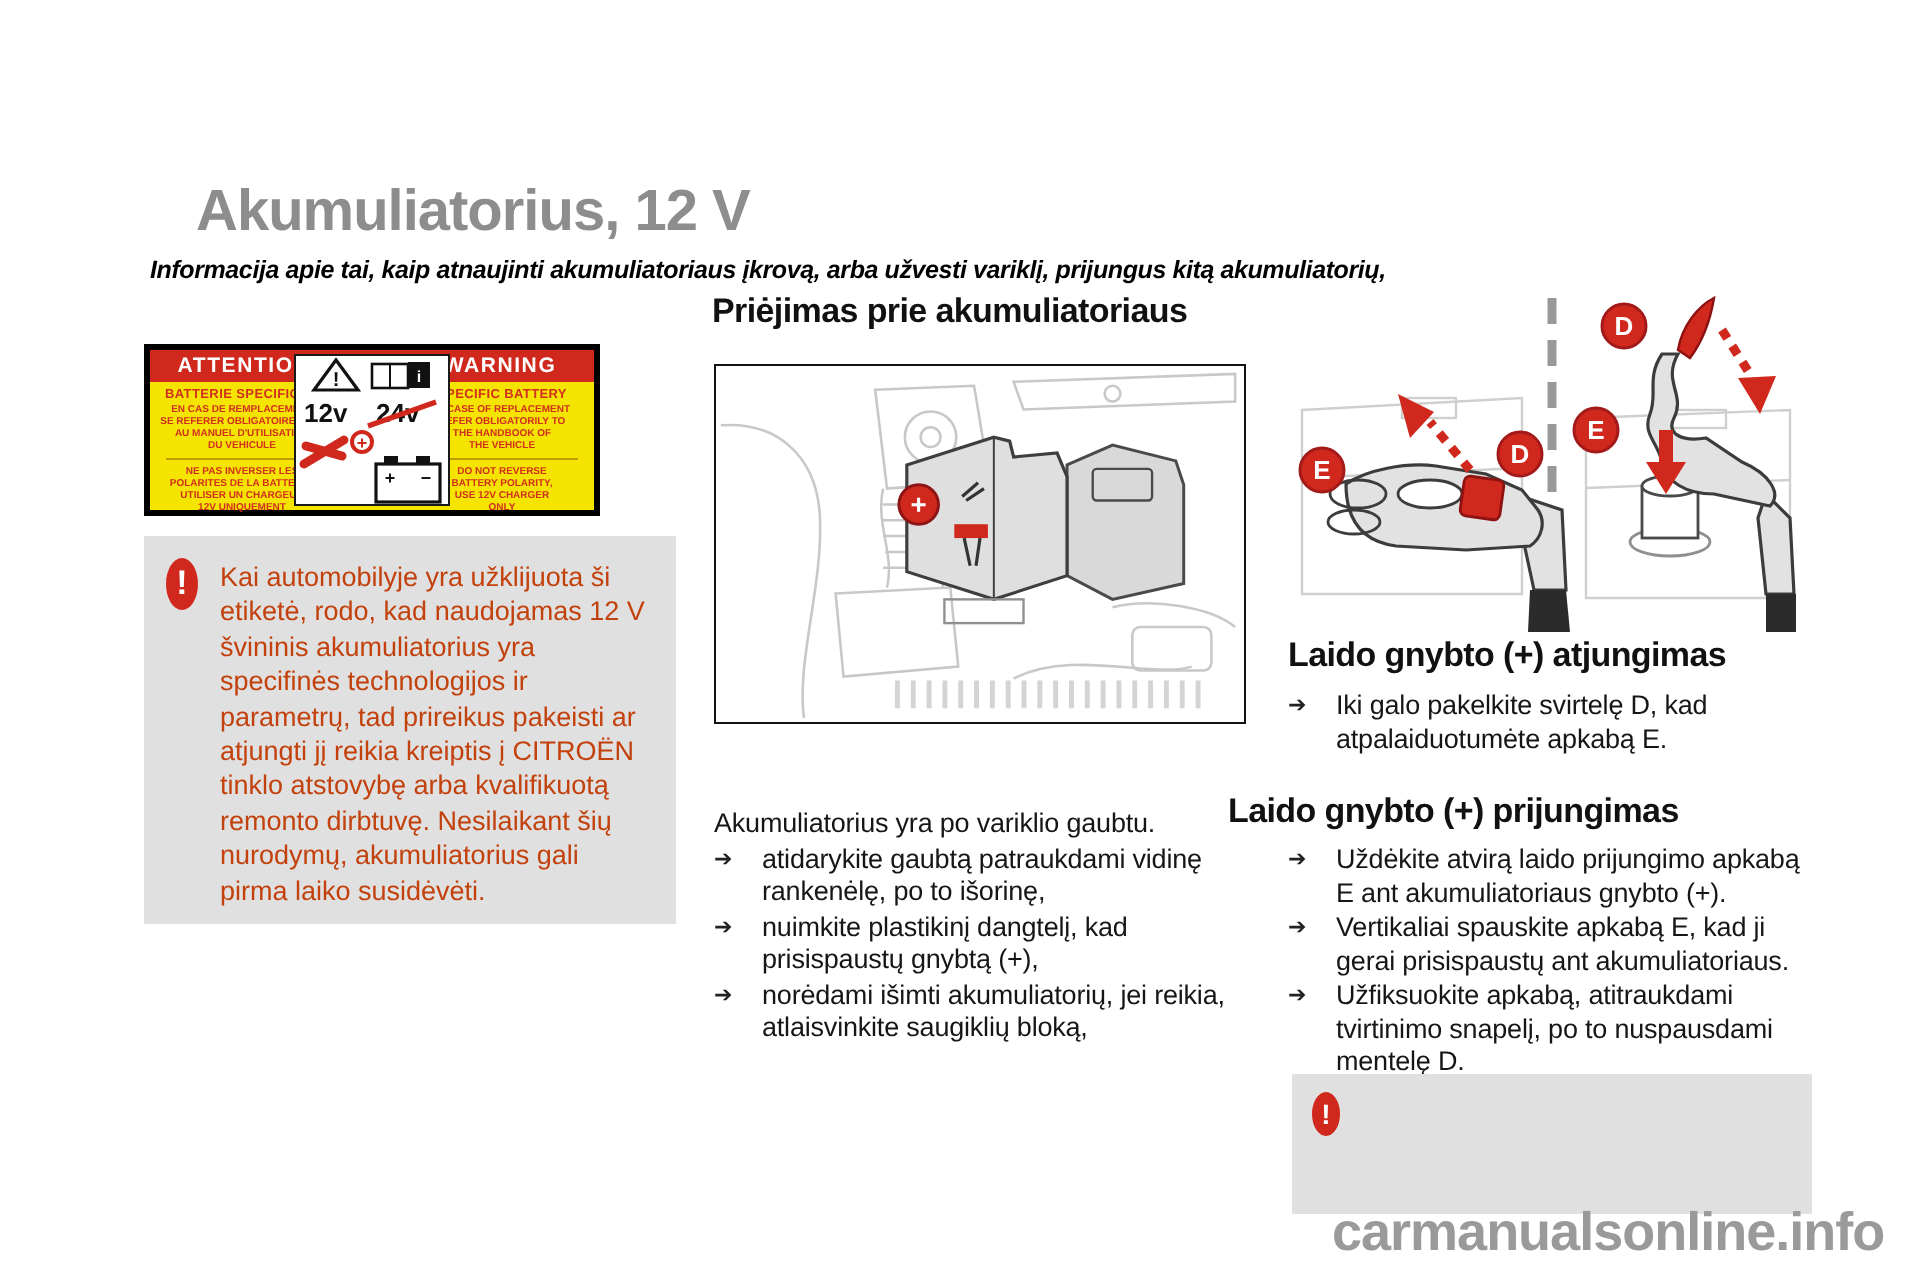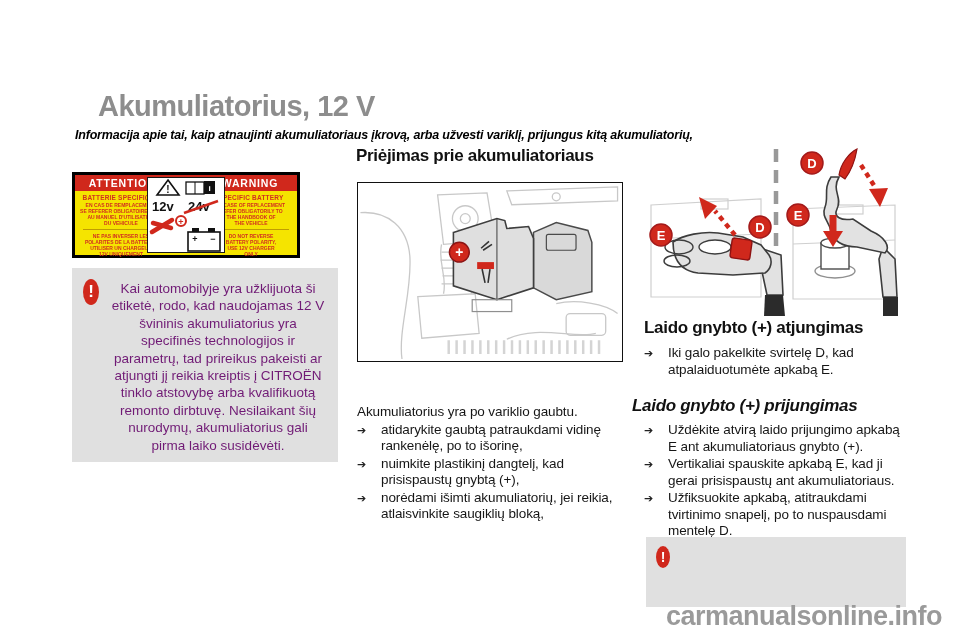--- a/index.html
+++ b/index.html
@@ -27,21 +27,21 @@
   .lab-col.fr{left:0;} .lab-col.en{right:0;}
   .lab-t{font-size:6.5px;font-weight:bold;letter-spacing:0.2px;margin-bottom:1px;}
   .lab-l{font-size:5px;line-height:6px;font-weight:bold;}
   .lab-div{border-top:1px solid #c09d00;margin:3px 8px;}
   .center-panel{position:absolute;left:50%;top:2px;bottom:2px;width:78px;
                 transform:translateX(-50%);background:#fff;border:1px solid #1a1a1a;
                 box-sizing:border-box;}
 
   
   .note{position:absolute;background:#e0e0e0;box-sizing:border-box;}
-  .note p{margin:0;color:#701a75;text-align:center;}
+  .note p{margin:0;color:#c2410c;}
   .note-left{left:72px;top:268px;width:266px;height:194px;padding:12px 12px 0 38px;}
   .note-left p{font-size:13.5px;line-height:17.4px;}
   .note-right{left:646px;top:537px;width:260px;height:70px;padding:8px 8px 0 36px;}
   .note-right p{font-size:13px;line-height:15.6px;}
   .excl{position:absolute;background:#d0281c;border-radius:50%;color:#fff;
         font-weight:bold;text-align:center;}
   .note-left .excl{left:11px;top:11px;width:16px;height:26px;font-size:17px;line-height:26px;}
   .note-right .excl{left:10px;top:9px;width:14px;height:22px;font-size:14px;line-height:22px;}
 
   
@@ -225,21 +225,21 @@
   </figure>
 
   <h2 class="sec" style="left:644px;top:318px;">Laido gnybto (+) atjungimas</h2>
   <div class="bodytxt disc-list">
     <div class="bullet">
       <span class="arr">➔</span>
       <span class="txt">Iki galo pakelkite svirtelę D, kad atpalaiduotumėte apkabą E.</span>
     </div>
   </div>
 
-  <h2 class="sec" style="left:632px;top:396px;font-style:italic;">Laido gnybto (+) prijungimas</h2>
+  <h2 class="sec" style="left:614px;top:396px;">Laido gnybto (+) prijungimas</h2>
   <div class="bodytxt conn-list">
     <div class="bullet">
       <span class="arr">➔</span>
       <span class="txt">Uždėkite atvirą laido prijungimo apkabą E ant akumuliatoriaus gnybto (+).</span>
     </div>
     <div class="bullet">
       <span class="arr">➔</span>
       <span class="txt">Vertikaliai spauskite apkabą E, kad ji gerai prisispaustų ant akumuliatoriaus.</span>
     </div>
     <div class="bullet">

